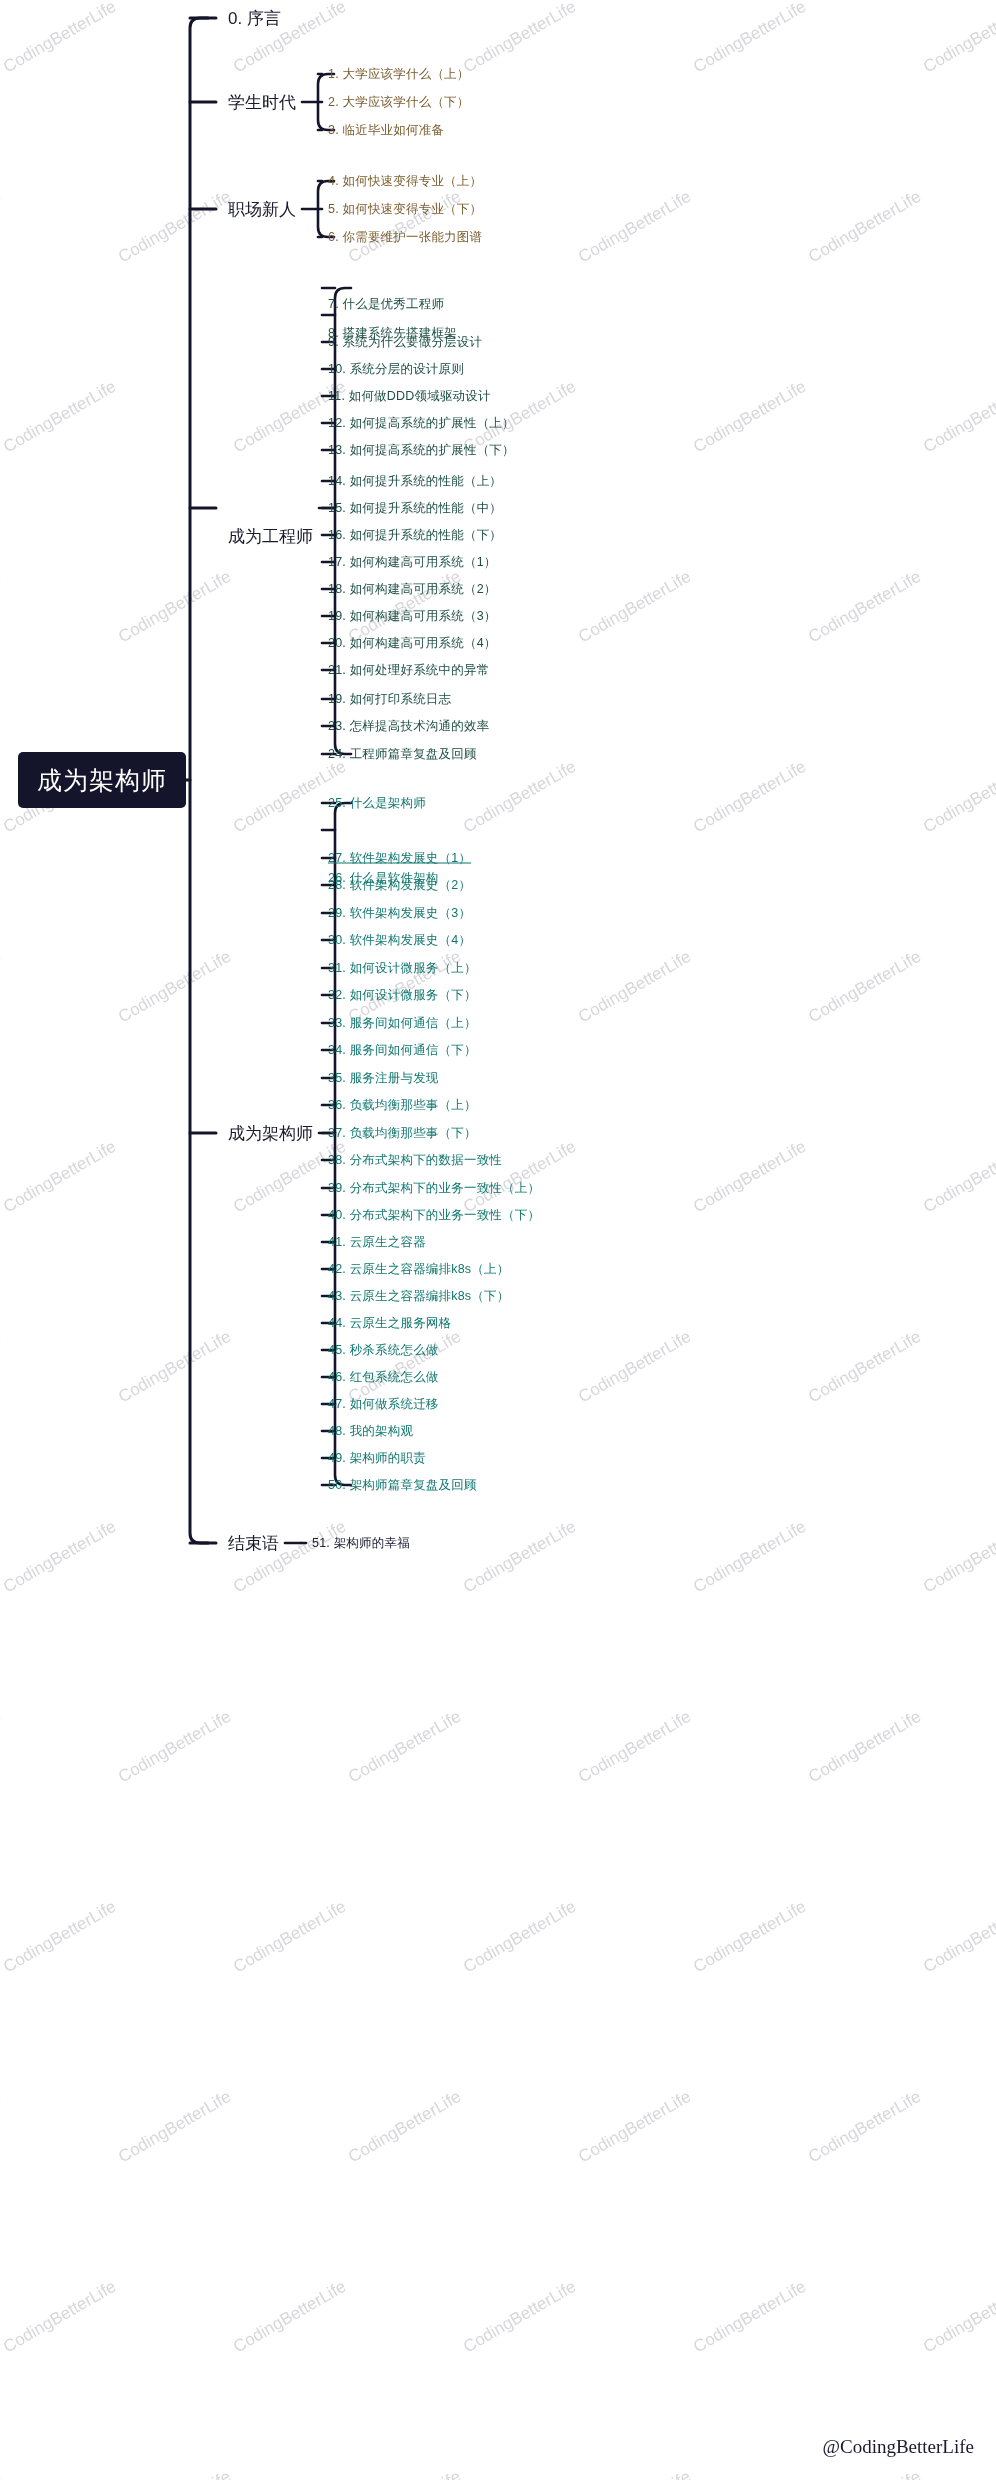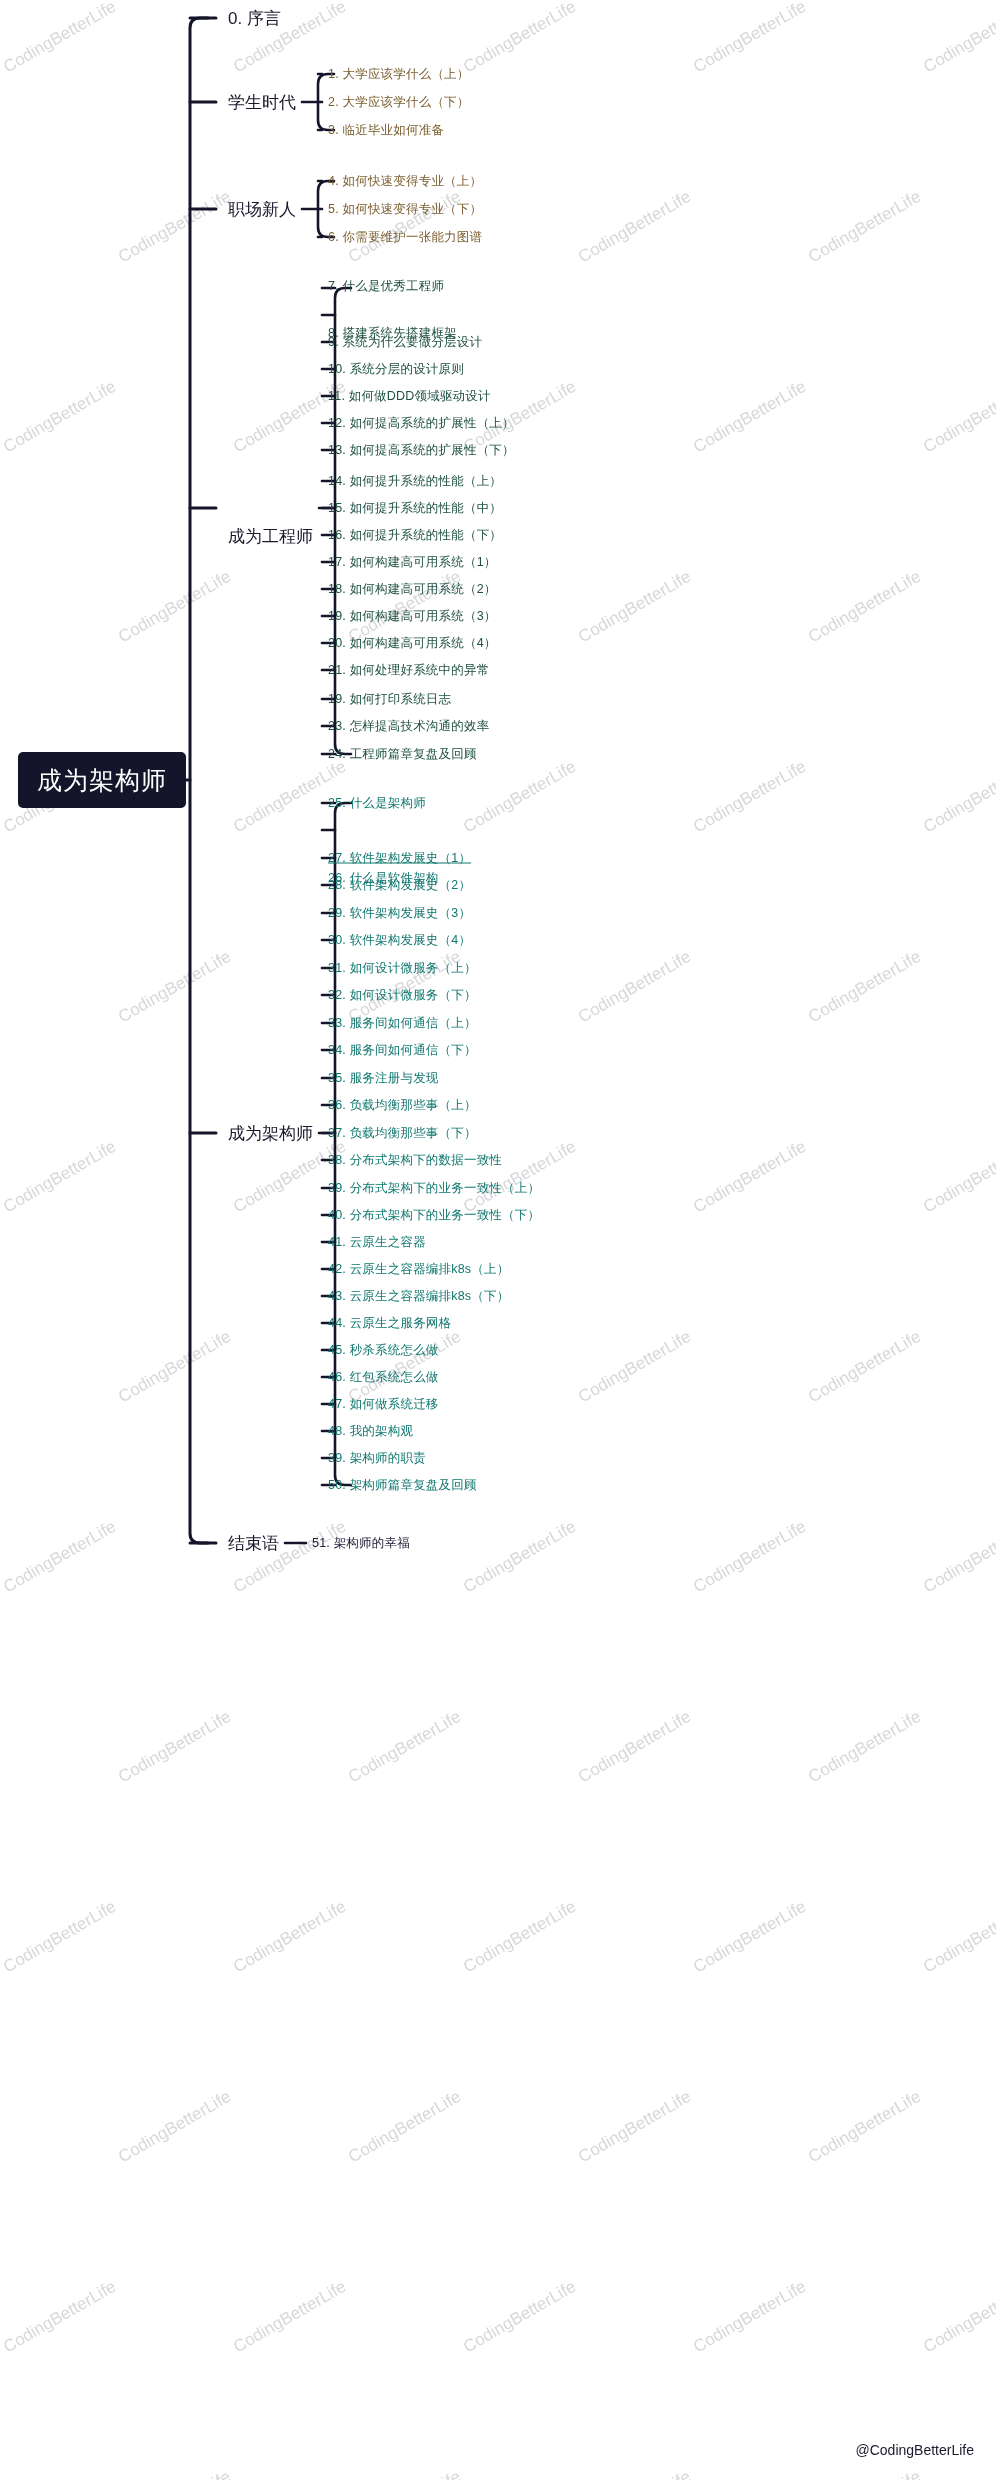--- a/index.html
+++ b/index.html
@@ -86,23 +86,23 @@
   .leaf.tan    { color: #7a5c2e; }
   .leaf.teal   { color: #1d4f42; }
   .leaf.purple { color: #0f766e; }
   .leaf.navy   { color: #20203a; }
 
   
   #footer-handle {
     position: absolute;
     right: 22px;
     bottom: 22px;
-    font-size: 14px;
+    font-size: 19px;
     color: #1a1a2e;
-    font-family: Liberation Sans, sans-serif;
+    font-family: Liberation Serif, serif;
     z-index: 6;
     white-space: nowrap;
   }
 </style>
 </head>
 <body>
 
 <div id="watermarks">
     <div class="wm" style="left: 0px; top: 60px;">CodingBetterLife</div>
     <div class="wm" style="left: 230px; top: 60px;">CodingBetterLife</div>
@@ -256,21 +256,21 @@
       <div class="l1" style="left: 228px; top: 18px;">0. 序言</div>
       <div class="l1" style="left: 228px; top: 102px;">学生时代</div>
       <div class="leaf tan" style="left: 328px; top: 74px;">1. 大学应该学什么（上）</div>
       <div class="leaf tan" style="left: 328px; top: 102px;">2. 大学应该学什么（下）</div>
       <div class="leaf tan" style="left: 328px; top: 130px;">3. 临近毕业如何准备</div>
       <div class="l1" style="left: 228px; top: 209px;">职场新人</div>
       <div class="leaf tan" style="left: 328px; top: 181px;">4. 如何快速变得专业（上）</div>
       <div class="leaf tan" style="left: 328px; top: 209px;">5. 如何快速变得专业（下）</div>
       <div class="leaf tan" style="left: 328px; top: 237px;">6. 你需要维护一张能力图谱</div>
       <div class="l1" style="left: 228px; top: 536px;">成为工程师</div>
-      <div class="leaf teal" style="left: 328px; top: 286px;">7. 什么是优秀工程师</div>
+      <div class="leaf teal" style="left: 328px; top: 304px;">7. 什么是优秀工程师</div>
       <div class="leaf teal" style="left: 328px; top: 315px; margin-top: 18px;">8. 搭建系统先搭建框架</div>
       <div class="leaf teal" style="left: 328px; top: 342px;">9. 系统为什么要做分层设计</div>
       <div class="leaf teal" style="left: 328px; top: 369px;">10. 系统分层的设计原则</div>
       <div class="leaf teal" style="left: 328px; top: 396px;">11. 如何做DDD领域驱动设计</div>
       <div class="leaf teal" style="left: 328px; top: 423px;">12. 如何提高系统的扩展性（上）</div>
       <div class="leaf teal" style="left: 328px; top: 450px;">13. 如何提高系统的扩展性（下）</div>
       <div class="leaf teal" style="left: 328px; top: 481px;">14. 如何提升系统的性能（上）</div>
       <div class="leaf teal" style="left: 328px; top: 508px;">15. 如何提升系统的性能（中）</div>
       <div class="leaf teal" style="left: 328px; top: 535px;">16. 如何提升系统的性能（下）</div>
       <div class="leaf teal" style="left: 328px; top: 562px;">17. 如何构建高可用系统（1）</div>
@@ -299,20 +299,20 @@
       <div class="leaf purple" style="left: 328px; top: 1188px;">39. 分布式架构下的业务一致性（上）</div>
       <div class="leaf purple" style="left: 328px; top: 1215px;">40. 分布式架构下的业务一致性（下）</div>
       <div class="leaf purple" style="left: 328px; top: 1242px;">41. 云原生之容器</div>
       <div class="leaf purple" style="left: 328px; top: 1269px;">42. 云原生之容器编排k8s（上）</div>
       <div class="leaf purple" style="left: 328px; top: 1296px;">43. 云原生之容器编排k8s（下）</div>
       <div class="leaf purple" style="left: 328px; top: 1323px;">44. 云原生之服务网格</div>
       <div class="leaf purple" style="left: 328px; top: 1350px;">45. 秒杀系统怎么做</div>
       <div class="leaf purple" style="left: 328px; top: 1377px;">46. 红包系统怎么做</div>
       <div class="leaf purple" style="left: 328px; top: 1404px;">47. 如何做系统迁移</div>
       <div class="leaf purple" style="left: 328px; top: 1431px;">48. 我的架构观</div>
-      <div class="leaf purple" style="left: 328px; top: 1458px;">39. 架构师的职责</div>
+      <div class="leaf purple" style="left: 328px; top: 1458px;">49. 架构师的职责</div>
       <div class="leaf purple" style="left: 328px; top: 1485px;">50. 架构师篇章复盘及回顾</div>
       <div class="l1" style="left: 228px; top: 1543px;">结束语</div>
       <div class="leaf navy" style="left: 312px; top: 1543px;">51. 架构师的幸福</div>
     </div>
 </div>
 
 <div id="footer-handle">@CodingBetterLife</div>
 
 </body></html>

